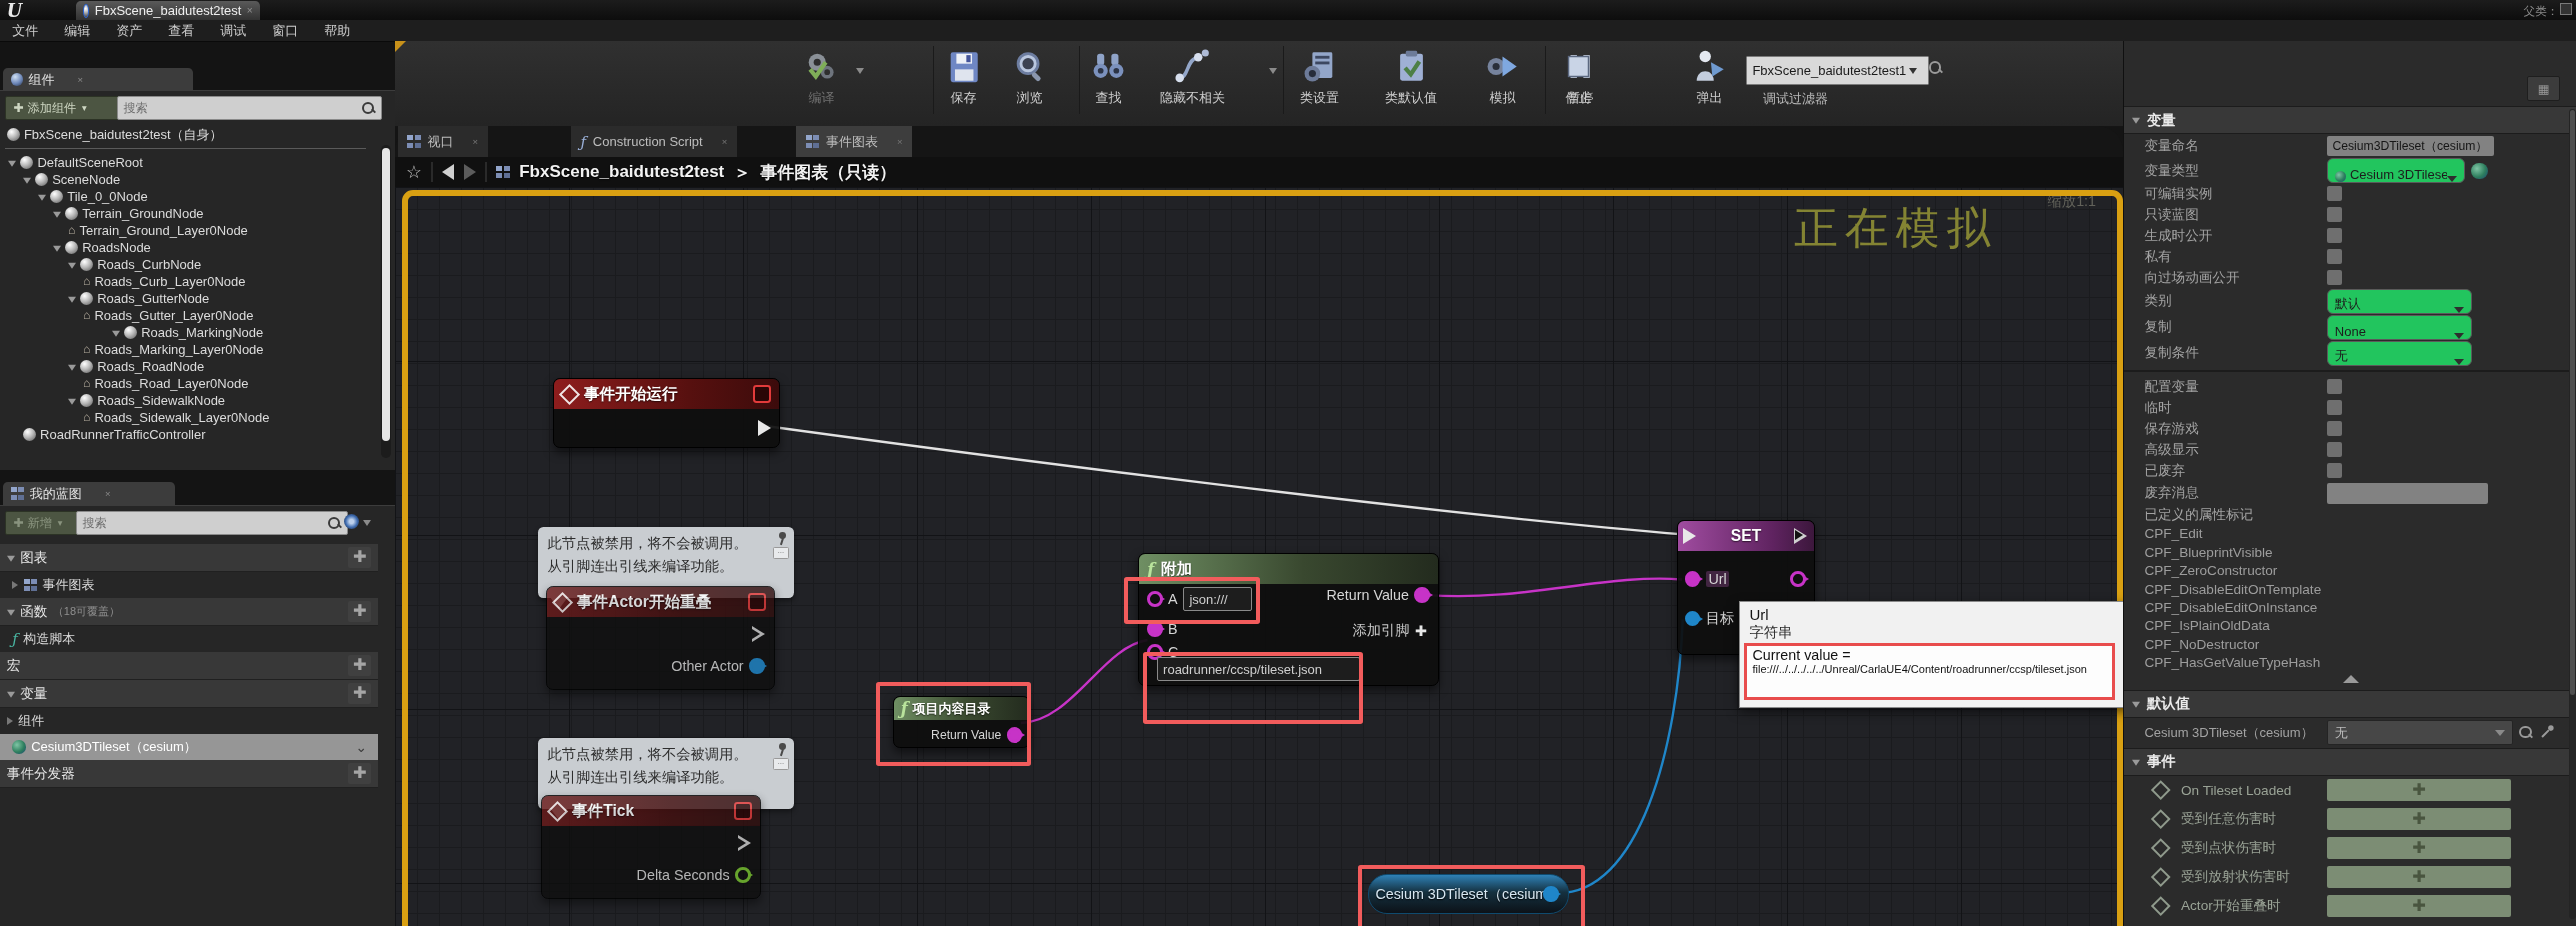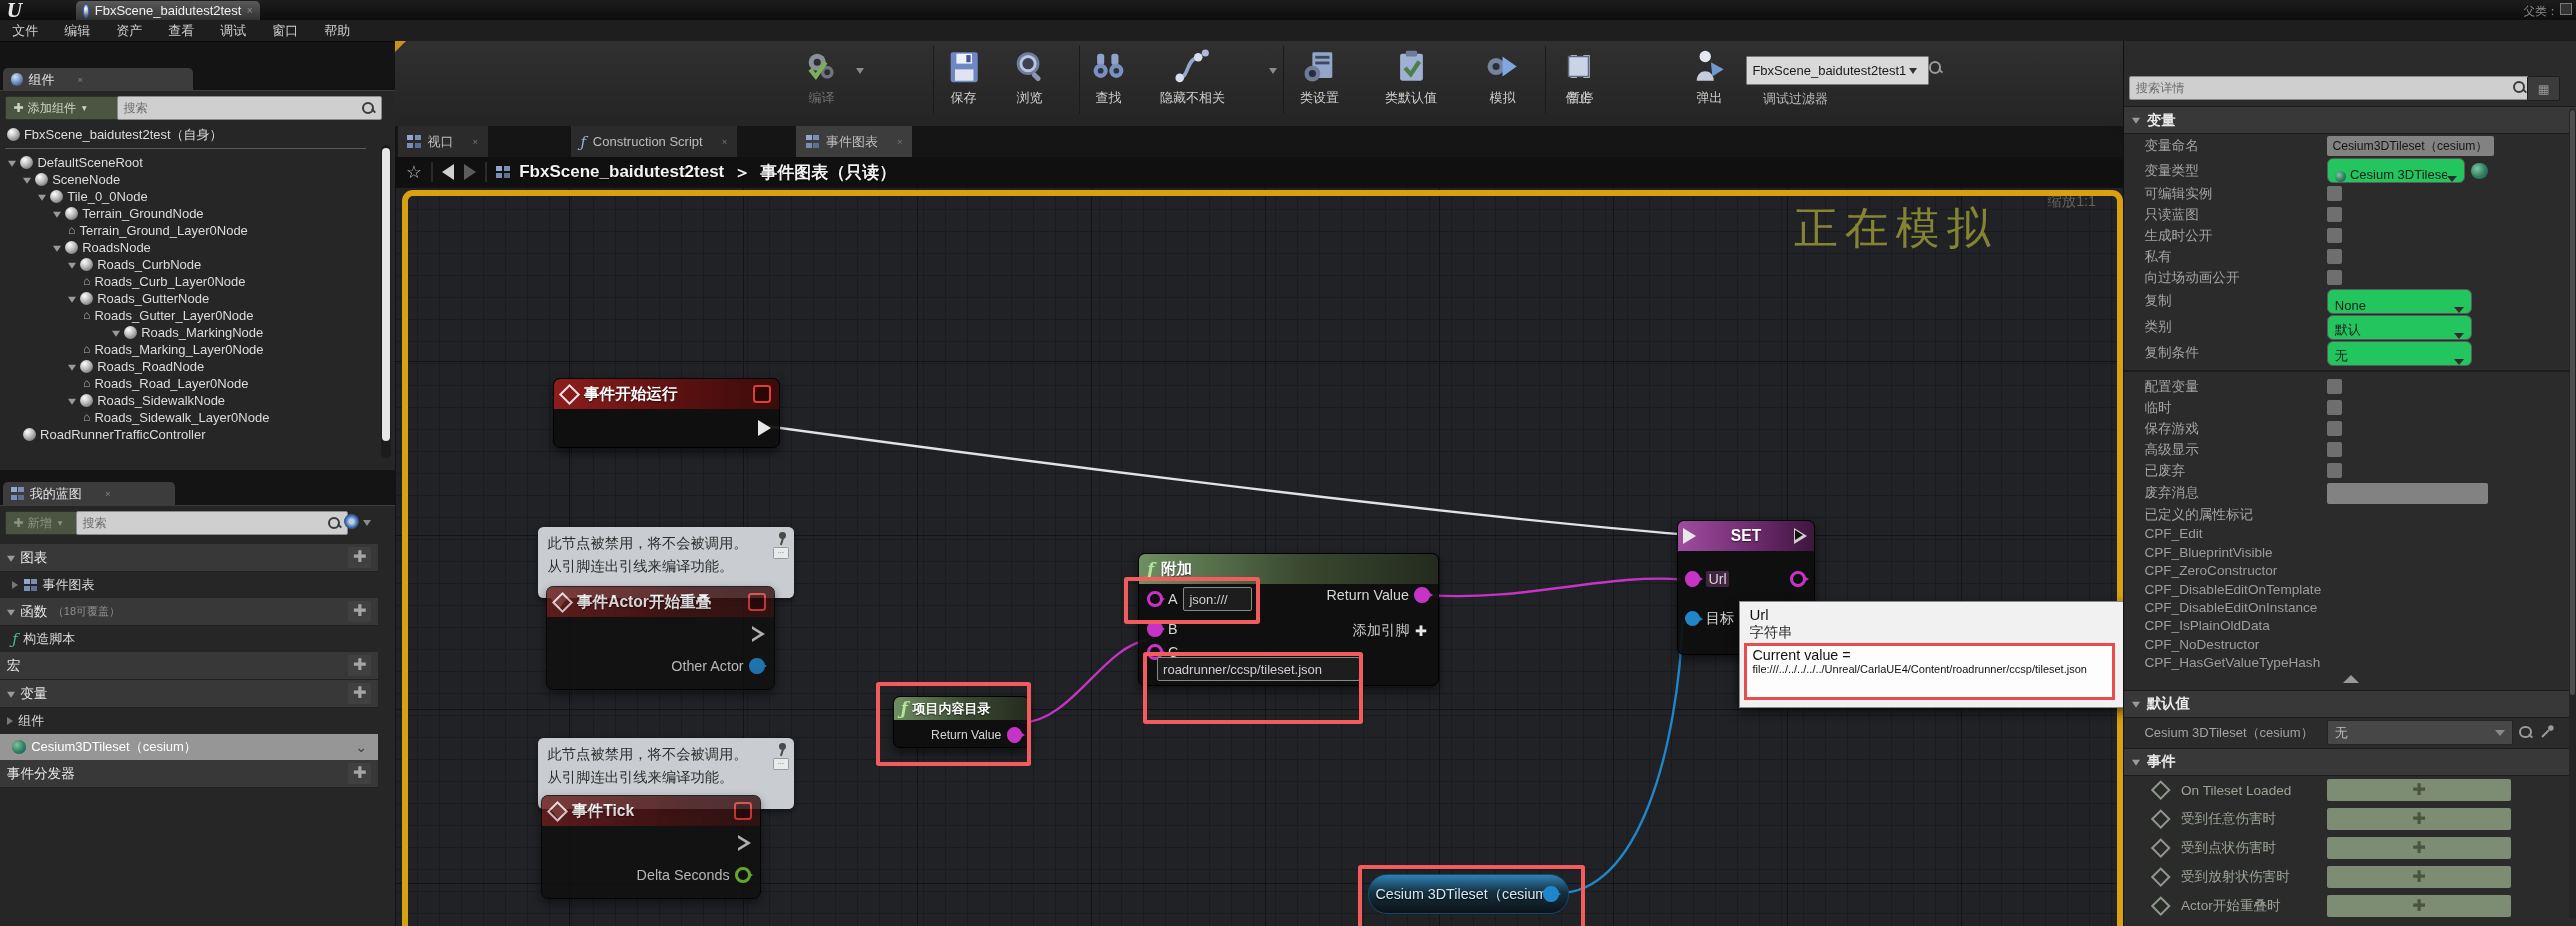--- a/index.html
+++ b/index.html
@@ -661,27 +661,20 @@
       </div>
     </div>
   </div>
 
   <div class="panel-tab" id="det-tab">
     <span class="info-ico">i</span>
     <span class="t">细节</span>
     <span class="x">×</span>
   </div>
   <div id="details">
-    <div class="searchbox" id="det-search">
-      <span class="ph">搜索详情</span>
-      <span class="magic">
-          <i></i>
-          <b></b>
-        </span>
-    </div>
     <div id="det-gridbtn">▦</div>
     <div id="det-rows">
         <div class="sec-hd">
           <span class="arr-open"></span>
           <span class="t">变量</span>
         </div>
         <div class="drow" style="height: 24.5px;">
           <span class="lab">变量命名</span>
           <span class="ctrl">
             <span class="dfield" style="width: 156px;">Cesium3DTileset（cesium）</span>
@@ -722,33 +715,33 @@
             <span class="chk"></span>
           </span>
         </div>
         <div class="drow" style="height: 21px;">
           <span class="lab">向过场动画公开</span>
           <span class="ctrl">
             <span class="chk"></span>
           </span>
         </div>
         <div class="drow" style="height: 26px;">
+          <span class="lab">类别</span>
+          <span class="ctrl">
+            <span class="ddrop" style="width: 129px;">
+              <span>默认</span>
+              <span class="c"></span>
+            </span>
+          </span>
+        </div>
+        <div class="drow" style="height: 26px;">
           <span class="lab">复制</span>
           <span class="ctrl">
             <span class="ddrop" style="width: 129px;">
               <span>None</span>
-              <span class="c"></span>
-            </span>
-          </span>
-        </div>
-        <div class="drow" style="height: 26px;">
-          <span class="lab">类别</span>
-          <span class="ctrl">
-            <span class="ddrop" style="width: 129px;">
-              <span>默认</span>
               <span class="c"></span>
             </span>
           </span>
         </div>
         <div class="drow" style="height: 26px;">
           <span class="lab">复制条件</span>
           <span class="ctrl">
             <span class="ddrop" style="width: 129px;">
               <span>无</span>
               <span class="c"></span>

